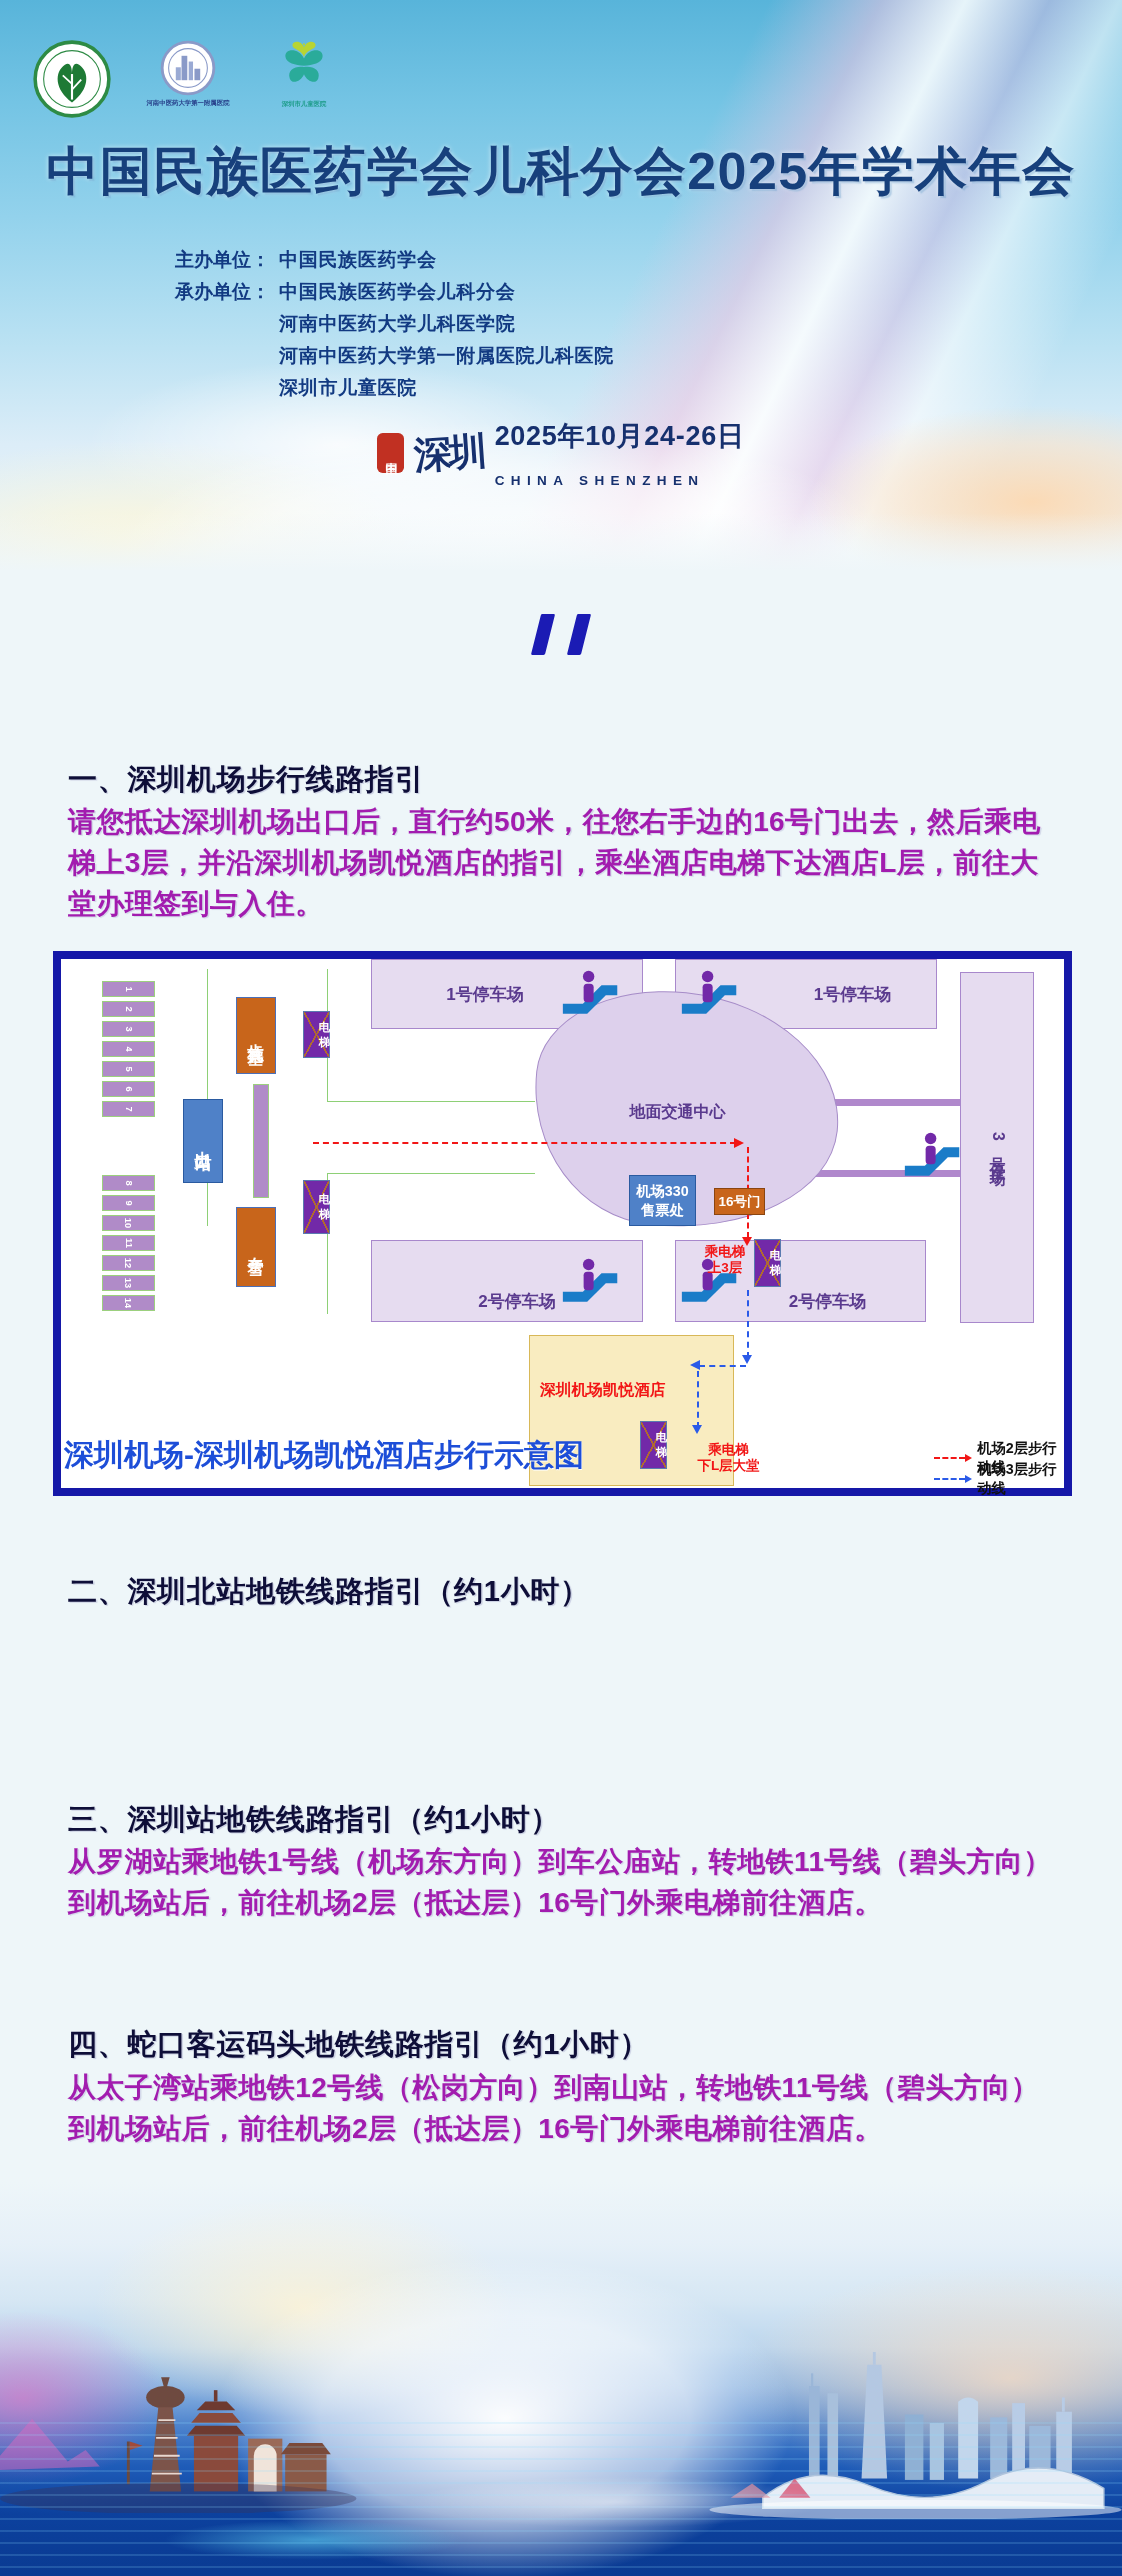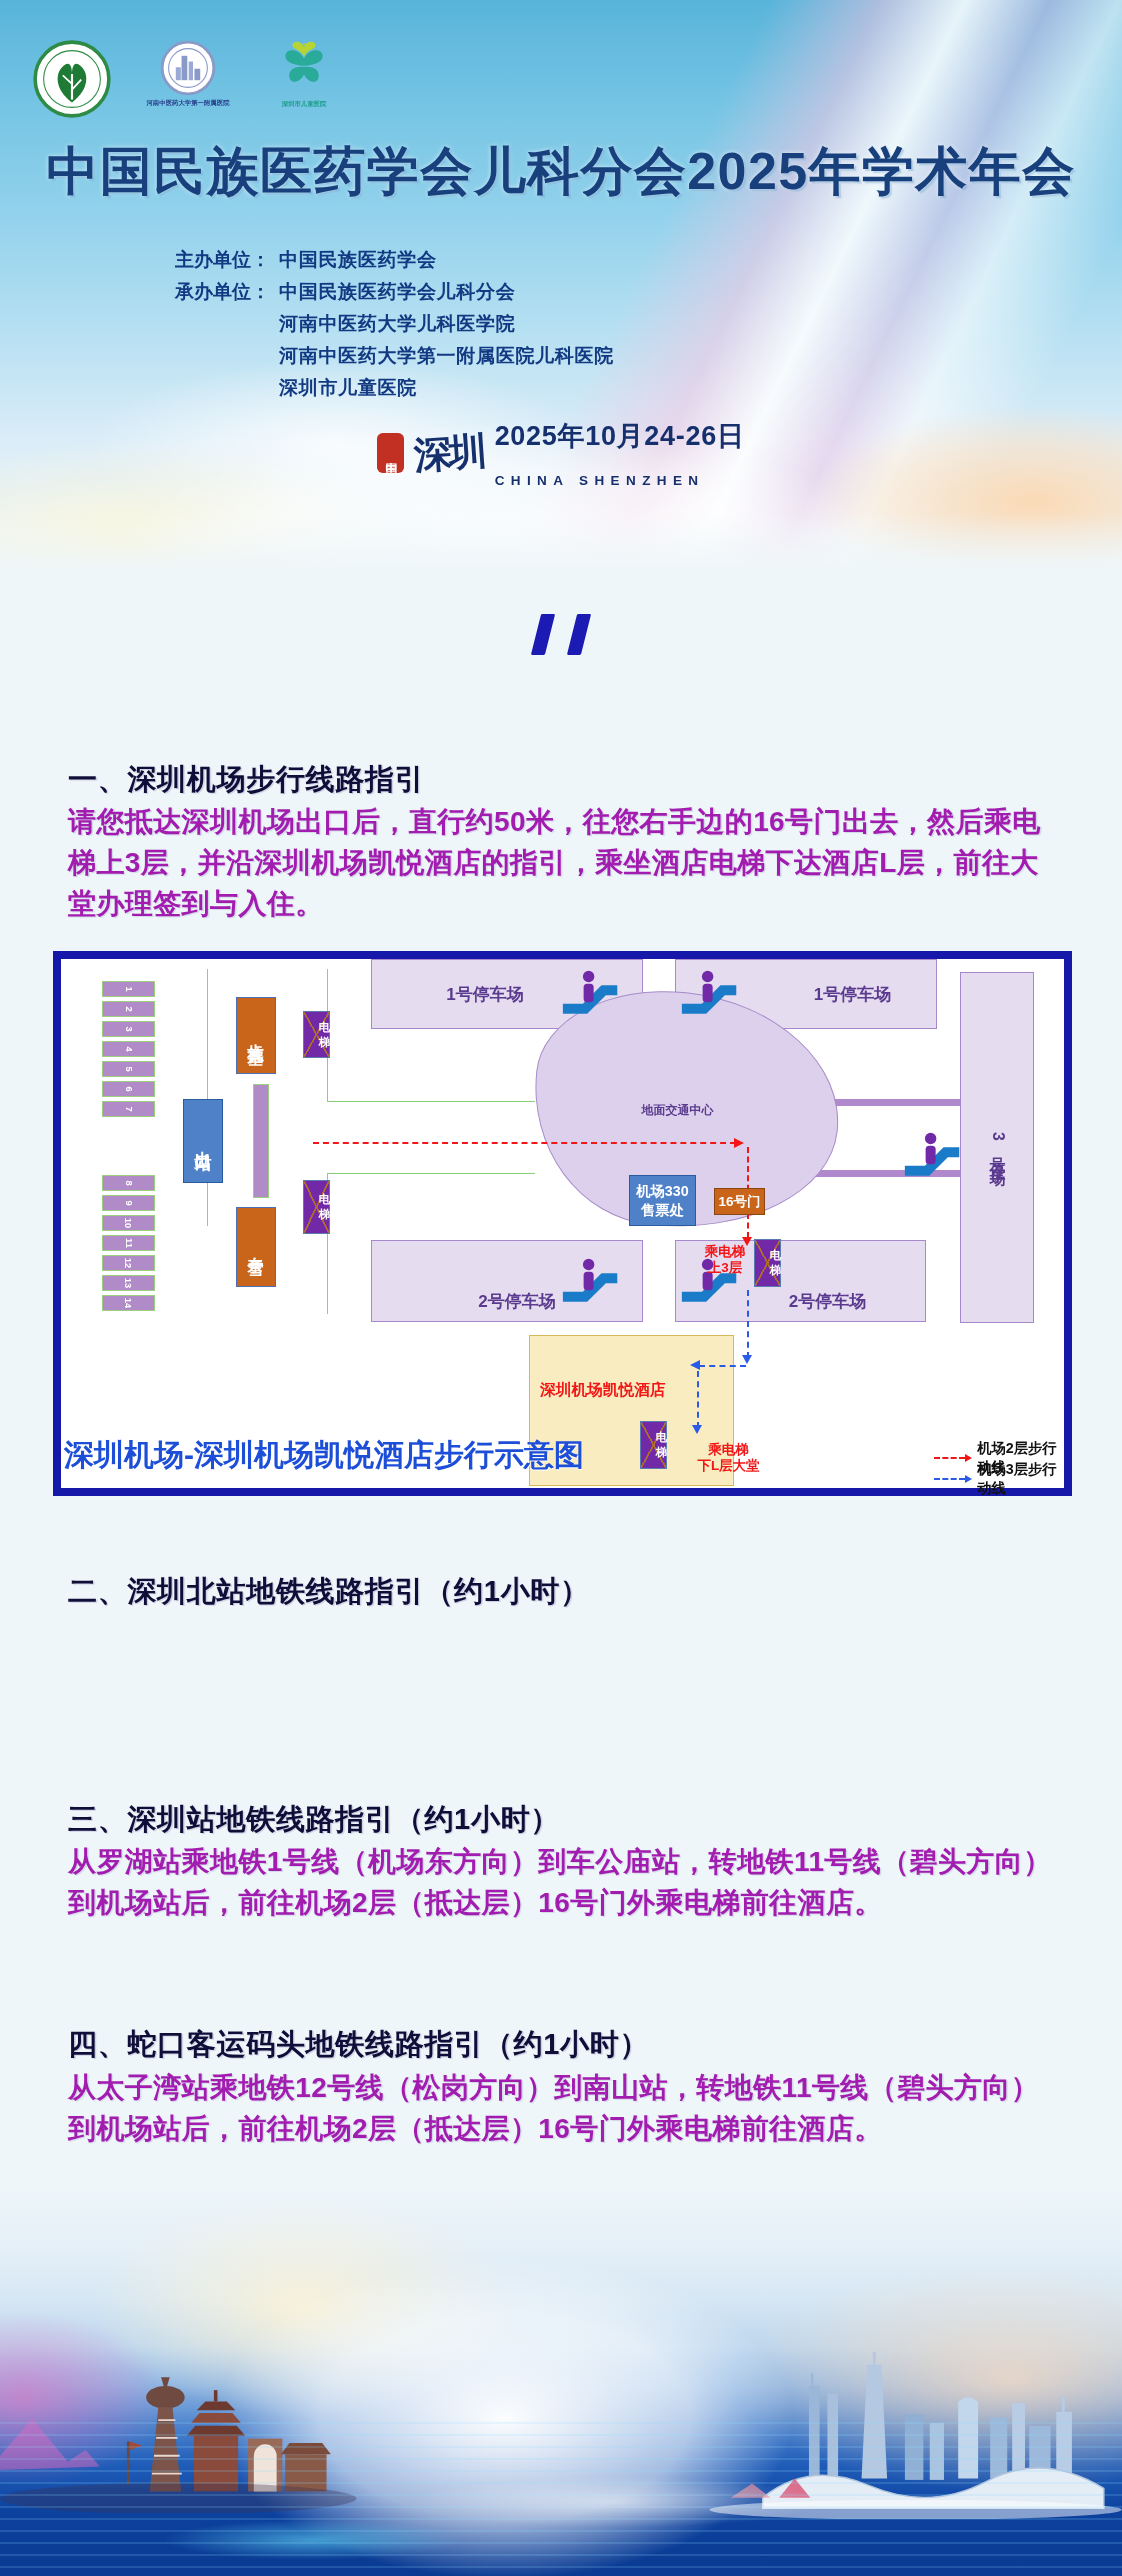--- a/index.html
+++ b/index.html
@@ -85,21 +85,21 @@
         #7229a8; padding-left: 16px;}
   .parking{position:absolute;background:#e6dcf0;border:1.4px solid #a888cc;z-index:1;}
   .plabel{position:absolute;color:#5a3a8e;font-size:17px;font-weight:800;text-align:center;z-index:2;}
   .p3{position:absolute;left:899px;top:13px;width:74px;height:351px;background:#e6dcf0;border:1.4px solid #a888cc;
       display:flex;align-items:center;justify-content:center;z-index:1;}
   .p3 span{writing-mode:vertical-rl;color:#5a3a8e;font-size:15.7px;font-weight:800;letter-spacing:4.3px;}
   .pbar{position:absolute;width:175px;height:7.1px;background:#b088cc;z-index:1;}
   .blob{position:absolute;left:472px;top:34px;width:306px;height:235px;background:#ddd0ec;
       border:1.4px solid #a68cc8;border-radius:46% 54% 58% 42% / 40% 52% 48% 60%;transform:rotate(6deg);z-index:1;}
   .gtc-label{position:absolute;left:556px;top:143px;width:121px;text-align:center;color:#5a3a8e;
-      font-size:12px;font-weight:800;z-index:2;}
+      font-size:16px;font-weight:800;z-index:2;}
   .bluebox{position:absolute;background:#4f81c8;border:1.4px solid #2a5aa0;color:#fff;font-weight:700;
       display:flex;flex-direction:column;align-items:center;justify-content:center;z-index:3;line-height:18.5px;}
   .ticket{left:568px;top:216px;width:67px;height:51px;font-size:14.3px;}
   .gate16{position:absolute;left:653px;top:229px;width:51px;height:27px;background:#c8651b;border:1.4px solid #8a4510;
       color:#fff;font-size:13.5px;font-weight:700;display:flex;align-items:center;justify-content:center;z-index:4;}
   .dash-red-h{position:absolute;left:252px;top:183px;width:423px;border-top:2.1px dashed #f21616;z-index:3;}
   .arrow-r{position:absolute;width:0;height:0;border-top:5.7px solid transparent;border-bottom:5.7px solid transparent;
       border-left:10.7px solid #f21616;left:673px;top:179px;z-index:3;}
   .dash-red-v{position:absolute;left:686px;top:188px;height:91px;border-left:2.1px dashed #f21616;z-index:3;}
   .arrow-dn-red{position:absolute;left:681px;top:278px;width:0;height:0;border-left:5.7px solid transparent;

